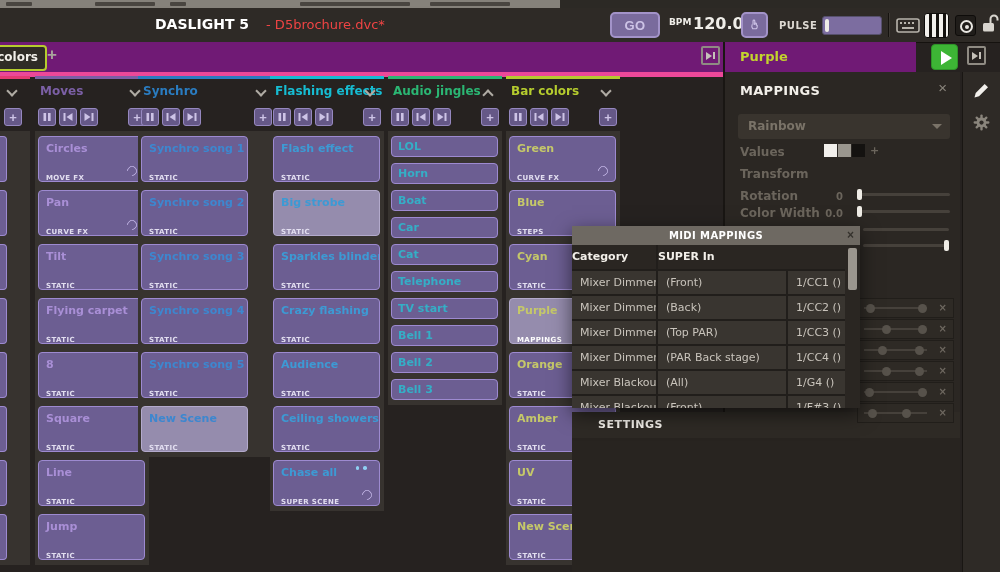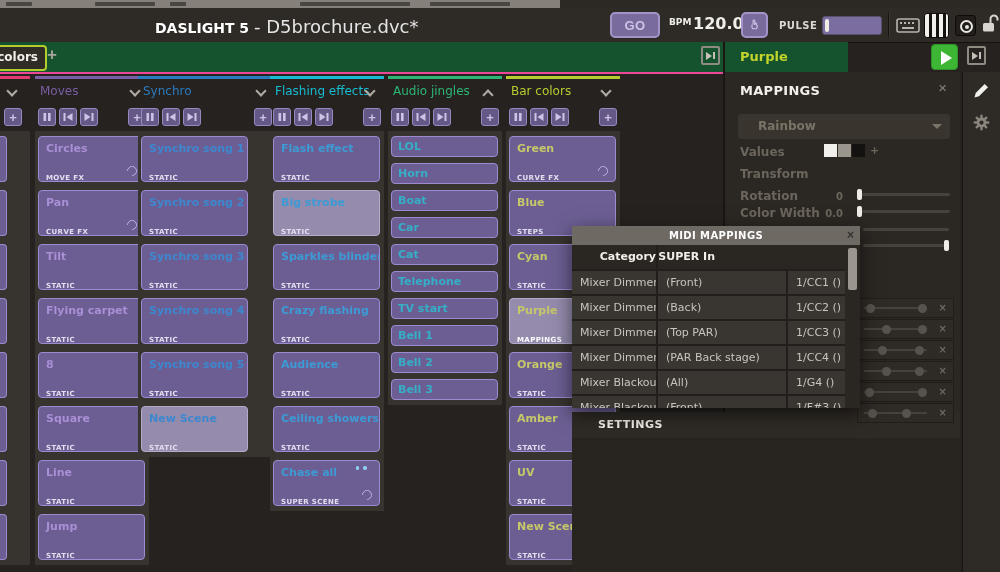--- a/index.html
+++ b/index.html
@@ -4,56 +4,56 @@
 <style>
   html,body{margin:0;padding:0}
   body{width:1000px;height:572px;background:#262220;font-family:"DejaVu Sans",sans-serif;overflow:hidden;position:relative;-webkit-font-smoothing:antialiased}
   
   .os-strip{position:absolute;top:0;left:0;width:1000px;height:8px;background:#85817a}
   .os-strip .dark{position:absolute;top:0;height:8px;background:#2c2925}
   .os-strip .blob{position:absolute;top:2px;height:4px;background:#35322d;border-radius:1px;opacity:.75}
   
   .titlebar{position:absolute;top:8px;left:0;width:1000px;height:34px;background:#2e2a26;border-bottom:1px solid #15120f}
   .tb-title{position:absolute;left:155px;top:8px;font-size:14px;color:#fff;font-weight:bold;white-space:nowrap}
-  .tb-doc{color:#e5e5e5;font-weight:normal;font-size:18px;margin-left:5px}
+  .tb-doc{color:#ef4444;font-weight:normal;font-size:13px;margin-left:17px}
   .pbtn{background:#7a6b9d;border:2px solid #a393c9;border-radius:5px;color:#cdc3e6;box-sizing:border-box}
   .go-btn{position:absolute;left:610px;top:4px;width:50px;height:26px;font-weight:bold;font-size:13px;text-align:center;line-height:21px;letter-spacing:.5px}
   .bpm-label{position:absolute;left:669px;top:9px;font-size:9px;font-weight:bold;color:#f0eee9}
   .bpm-value{position:absolute;left:693px;top:6px;font-size:16px;font-weight:bold;color:#f0eee9}
   .tap-btn{position:absolute;left:741px;top:4px;width:27px;height:26px;display:flex;align-items:center;justify-content:center}
   .pulse-label{position:absolute;left:779px;top:12px;font-size:10px;font-weight:bold;color:#ddd9d2;letter-spacing:.5px}
   .pulse{position:absolute;left:822px;top:8px;width:58px;height:17px;background:#7c6da0;border:1px solid #56506c;border-radius:3px}
   .pulse .cap{position:absolute;left:2px;top:2px;bottom:2px;width:4px;background:#efece6;border-radius:2px}
   .tb-sep{position:absolute;left:888px;top:5px;height:24px;width:1px;background:#15120f;box-shadow:1px 0 0 #3d3934}
   .kb-btn{position:absolute;left:896px;top:9px;width:24px;height:17px;background:transparent;border:0;padding:0}
   .piano-btn{position:absolute;left:924px;top:5px;width:25px;height:25px;background:#f2f0ec;border:1px solid #0e0c0a;border-radius:3px;padding:0;overflow:hidden}
   .piano-btn i{position:absolute;top:0;bottom:0;width:3px;background:#15120f}
   .rec-btn{position:absolute;left:955px;top:7px;width:21px;height:21px;background:#201d1a;border:1px solid #0e0c0a;border-radius:3px;padding:0}
   .rec-btn .ring{position:absolute;left:4px;top:4px;width:9px;height:9px;border:2px solid #e9e7e2;border-radius:50%}
   .rec-btn .dot{position:absolute;left:8.5px;top:8.5px;width:4px;height:4px;background:#e9e7e2;border-radius:50%}
   .lock-ic{position:absolute;left:982px;top:6px}
   
-  .tabbar{position:absolute;top:42px;left:0;width:848px;height:30px;background:#14532d;border-bottom:2px solid #ec4899}
+  .tabbar{position:absolute;top:42px;left:0;width:916px;height:30px;background:#701a75;border-bottom:5px solid #ec4899}
   .tab{position:absolute;left:-34px;top:3px;width:70px;height:22px;background:#2f2c26;border:2px solid #b5cc2e;border-radius:4px;color:#f2efe9;font-weight:bold;font-size:12px;text-align:right;padding-right:7px;line-height:20px;box-sizing:content-box}
   .tab-add{position:absolute;left:47px;top:3px;color:#a8a49c;font-size:17px;font-weight:bold;background:none;border:0;padding:0}
   .expand{position:absolute;width:19px;height:19px;border:2px solid #8f8b83;border-radius:2px;background:none;padding:0}
   .expand::before{content:"";position:absolute;left:3px;top:4px;border-top:4px solid transparent;border-bottom:4px solid transparent;border-left:6px solid #c5c1b9}
   .expand::after{content:"";position:absolute;right:3px;top:4px;bottom:4px;width:2px;background:#c5c1b9}
   .exp1{left:701px;top:4px}.exp2{left:967px;top:4px}
   .tb2-sep{position:absolute;left:723px;top:0;height:30px;width:2px;background:#191613}
   .scene-name{position:absolute;left:740px;top:7px;color:#c3d42d;font-weight:bold;font-size:13px}
   .play-btn{position:absolute;left:931px;top:2px;width:27px;height:26px;background:#3db535;border:1px solid #2e9428;border-radius:4px;padding:0}
   .play-btn::before{content:"";position:absolute;left:9px;top:6px;border-top:7px solid transparent;border-bottom:7px solid transparent;border-left:11px solid #fff}
   
   .main{position:absolute;top:72px;left:0;width:1000px;height:500px}
   .col{position:absolute;top:0;height:500px}
   #col0{left:0;width:30px}#col1{left:35px;width:114px}#col2{left:138px;width:137px}
   #col3{left:270px;width:114px}#col4{left:388px;width:114px}#col5{left:506px;width:114px}
   .accent{position:absolute;top:4px;left:0;right:0;height:3px}
-  .col-name{position:absolute;top:12px;left:5px;font-size:12px;font-weight:normal;white-space:nowrap}
+  .col-name{position:absolute;top:12px;left:5px;font-size:12px;font-weight:bold;white-space:nowrap}
   .chev{position:absolute;top:15px;right:10px;width:6px;height:6px;border:solid #b0aca4;border-width:0 2px 2px 0;transform:rotate(45deg)}
   .chev.up{transform:rotate(-135deg);top:19px}
   .transport{position:absolute;top:36px;left:3px;display:flex;gap:3px}
   .tbtn{width:18px;height:18px;background:#655887;border:1px solid #9688c0;border-radius:3px;display:flex;align-items:center;justify-content:center;padding:0;box-sizing:border-box}
   .plusbtn{position:absolute;top:36px;right:3px;width:18px;height:18px;background:#655887;border:1px solid #9688c0;border-radius:3px;color:#cdc3e6;font-size:13px;line-height:15px;text-align:center;font-weight:bold;padding:0;box-sizing:border-box}
   #col0 .plusbtn{left:4px;right:auto}
   #col0 .chev{right:auto;left:8px}
   .strip{position:absolute;top:59px;left:0;width:100%;background:#37332f}
   .tiles{position:absolute;top:64px;left:3px;width:107px;display:flex;flex-direction:column;gap:8px}
   #col0 .tiles{left:0;width:7px}
@@ -67,21 +67,21 @@
   .loop{position:absolute;right:7px;bottom:5px;width:8px;height:8px;border:1.5px solid #bdb0e0;border-radius:50%;border-left-color:transparent;transform:rotate(-45deg)}
   .super{position:absolute;right:6px;top:6px;width:12px}
   .super .b{height:2px;background:#4aa3d8;margin-bottom:2px;position:relative}
   .super .b::after{content:"";position:absolute;width:3.5px;height:3.5px;background:#8fd0f2;border-radius:50%;top:-0.8px}
   .super .b1::after{left:2px}.super .b2::after{right:2px}
   .c1{color:#a98fd6}.c2{color:#3d87cf}.c3{color:#3d9ad4}.c4{color:#35aec6}.c5{color:#c5c869}
   
   .rpanel{position:absolute;left:723px;top:0;width:237px;height:500px;background:#2b2723;border-left:2px solid #191613;box-sizing:border-box}
   .rp-head{position:absolute;top:11px;left:15px;font-size:13px;font-weight:bold;color:#f2efe9;letter-spacing:.3px}
   .rp-close{position:absolute;top:7px;right:13px;color:#8a857c;font-size:15px;background:none;border:0;padding:0}
-  .rp-select{position:absolute;background:#39342e;border-radius:3px;color:#7a7368;font-weight:bold;font-size:12px;box-sizing:border-box;padding-left:20px}
+  .rp-select{position:absolute;background:#39342e;border-radius:3px;color:#7a7368;font-weight:bold;font-size:12px;box-sizing:border-box;padding-left:10px}
   .dd-arrow{position:absolute;right:8px;top:10px;width:0;height:0;border-left:5px solid transparent;border-right:5px solid transparent;border-top:5px solid #7a7368}
   .sel-main{left:13px;top:42px;width:212px;height:25px;line-height:25px}
   .sel-transform{left:106px;top:91px;width:119px;height:22px;line-height:22px}
   .sel-transform .dd-arrow{top:9px}
   .rp-label{position:absolute;left:15px;font-size:12px;font-weight:bold;color:#6b655c}
   .rp-val{position:absolute;font-size:10px;font-weight:bold;color:#6b655c;text-align:right}
   .swatches{position:absolute;left:99px;top:72px;display:flex;gap:1px;align-items:center}
   .sw{width:13px;height:13px}
   .sw-plus{color:#6b655c;font-size:11px;font-weight:bold;margin-left:4px}
   .hslider{position:absolute;height:3px;background:#46413b;border-radius:2px}
@@ -98,21 +98,21 @@
   .settings{position:absolute;left:572px;top:340px;width:388px;height:160px;background:#282420;z-index:3}
   .set-head{height:26px;background:#2e2a25;line-height:26px;padding-left:26px;font-size:11px;font-weight:bold;color:#f2efe9;letter-spacing:.5px}
   
   .dialog{position:absolute;left:572px;top:154px;width:288px;height:182px;z-index:10;background:#211e1b;overflow:hidden;box-shadow:0 6px 18px rgba(0,0,0,.55)}
   .d-title{height:19px;background:#6e6962;color:#fff;font-size:10px;font-weight:bold;text-align:center;line-height:19px;letter-spacing:.4px;position:relative}
   .d-close{position:absolute;right:6px;top:0;color:#35322d;font-size:12px;font-weight:bold;background:none;border:0;padding:0;line-height:19px}
   .d-table{position:absolute;top:19px;left:0;width:273px}
   .d-row{display:flex;height:25px;box-sizing:border-box;border-bottom:2px solid #211e1b;background:#393530}
   .d-row.head{height:26px;background:#2a2622}
   .dc{box-sizing:border-box;border-right:2px solid #211e1b;padding-left:8px;font-size:11px;color:#c9c4bc;line-height:23px;white-space:nowrap;overflow:hidden}
-  .d-row.head .dc{color:#f2efe9;font-weight:bold;text-align:right;padding-left:0;line-height:24px}
+  .d-row.head .dc{color:#f2efe9;font-weight:bold;text-align:left;padding-left:0;line-height:24px}
   .dc1{width:86px}.dc2{width:130px}.dc3{width:57px;border-right:0}
   .d-scroll{position:absolute;right:0;top:19px;width:15px;bottom:0;background:#2a2622}
   .d-thumb{position:absolute;left:3px;top:3px;width:9px;height:42px;background:#9b968e;border-radius:2px}
 </style>
 </head>
 <body>
 
 <div class="os-strip">
   <span class="blob" style="left:6px;width:26px"></span>
   <span class="blob" style="left:95px;width:60px"></span>

